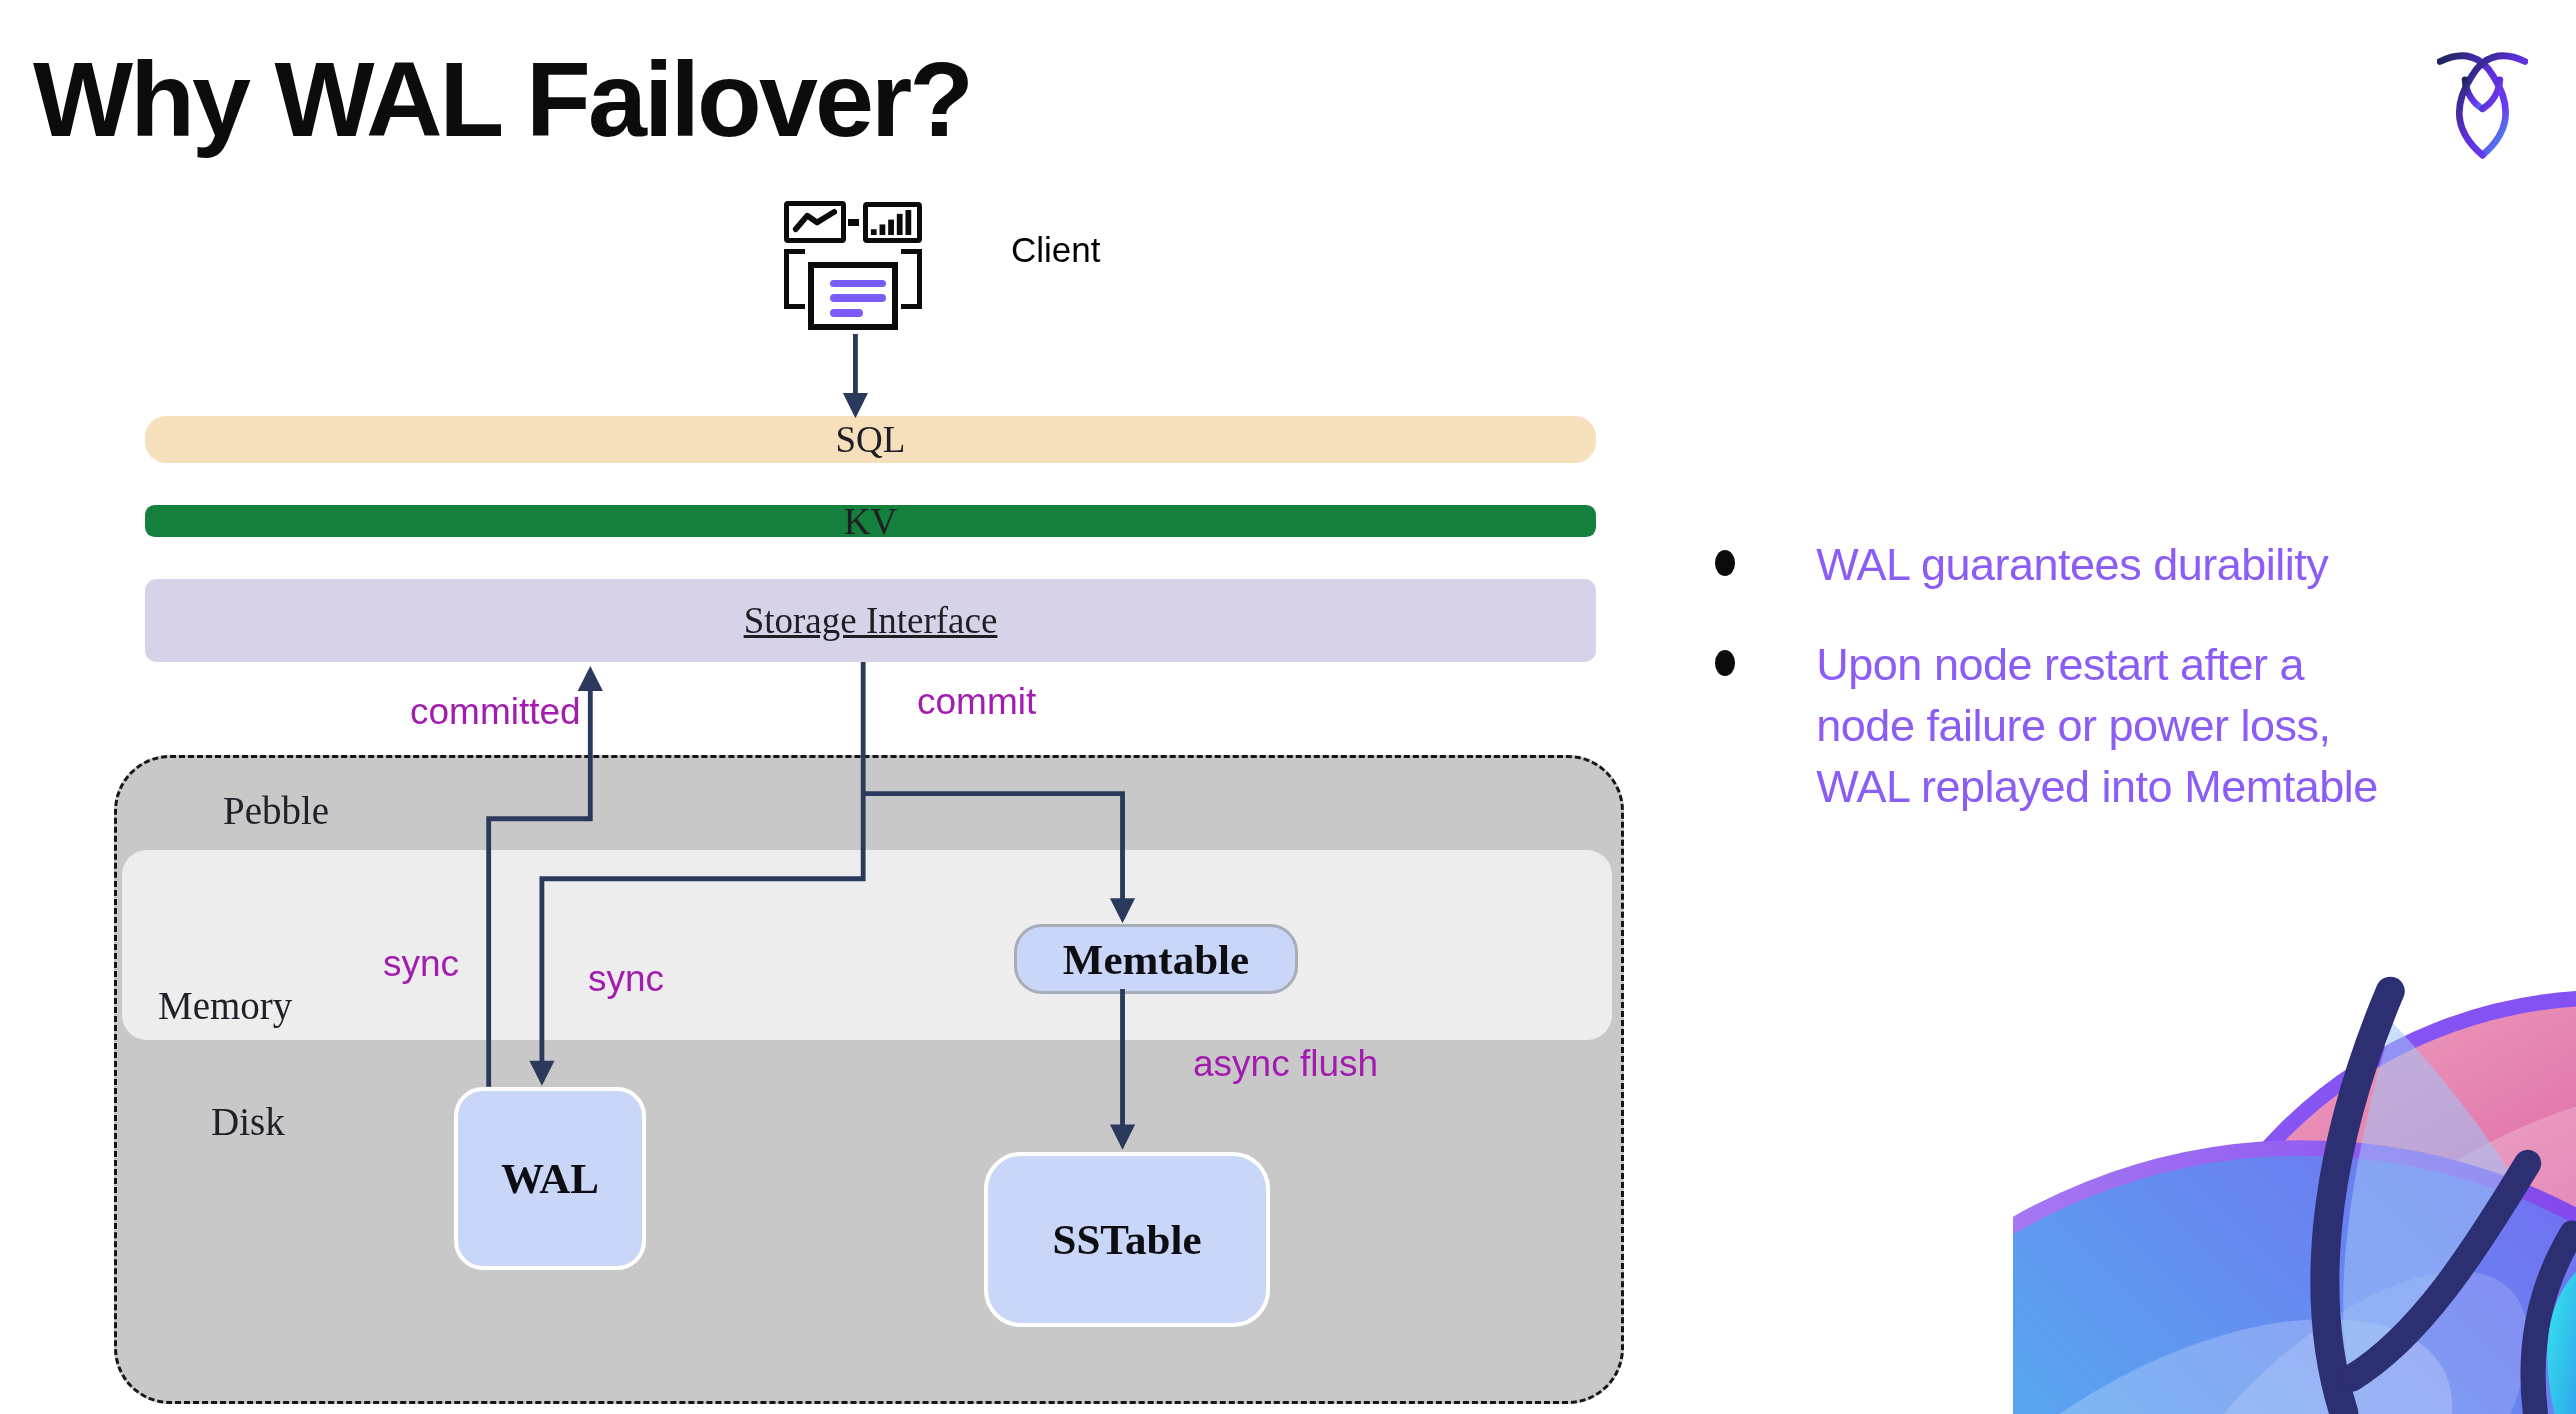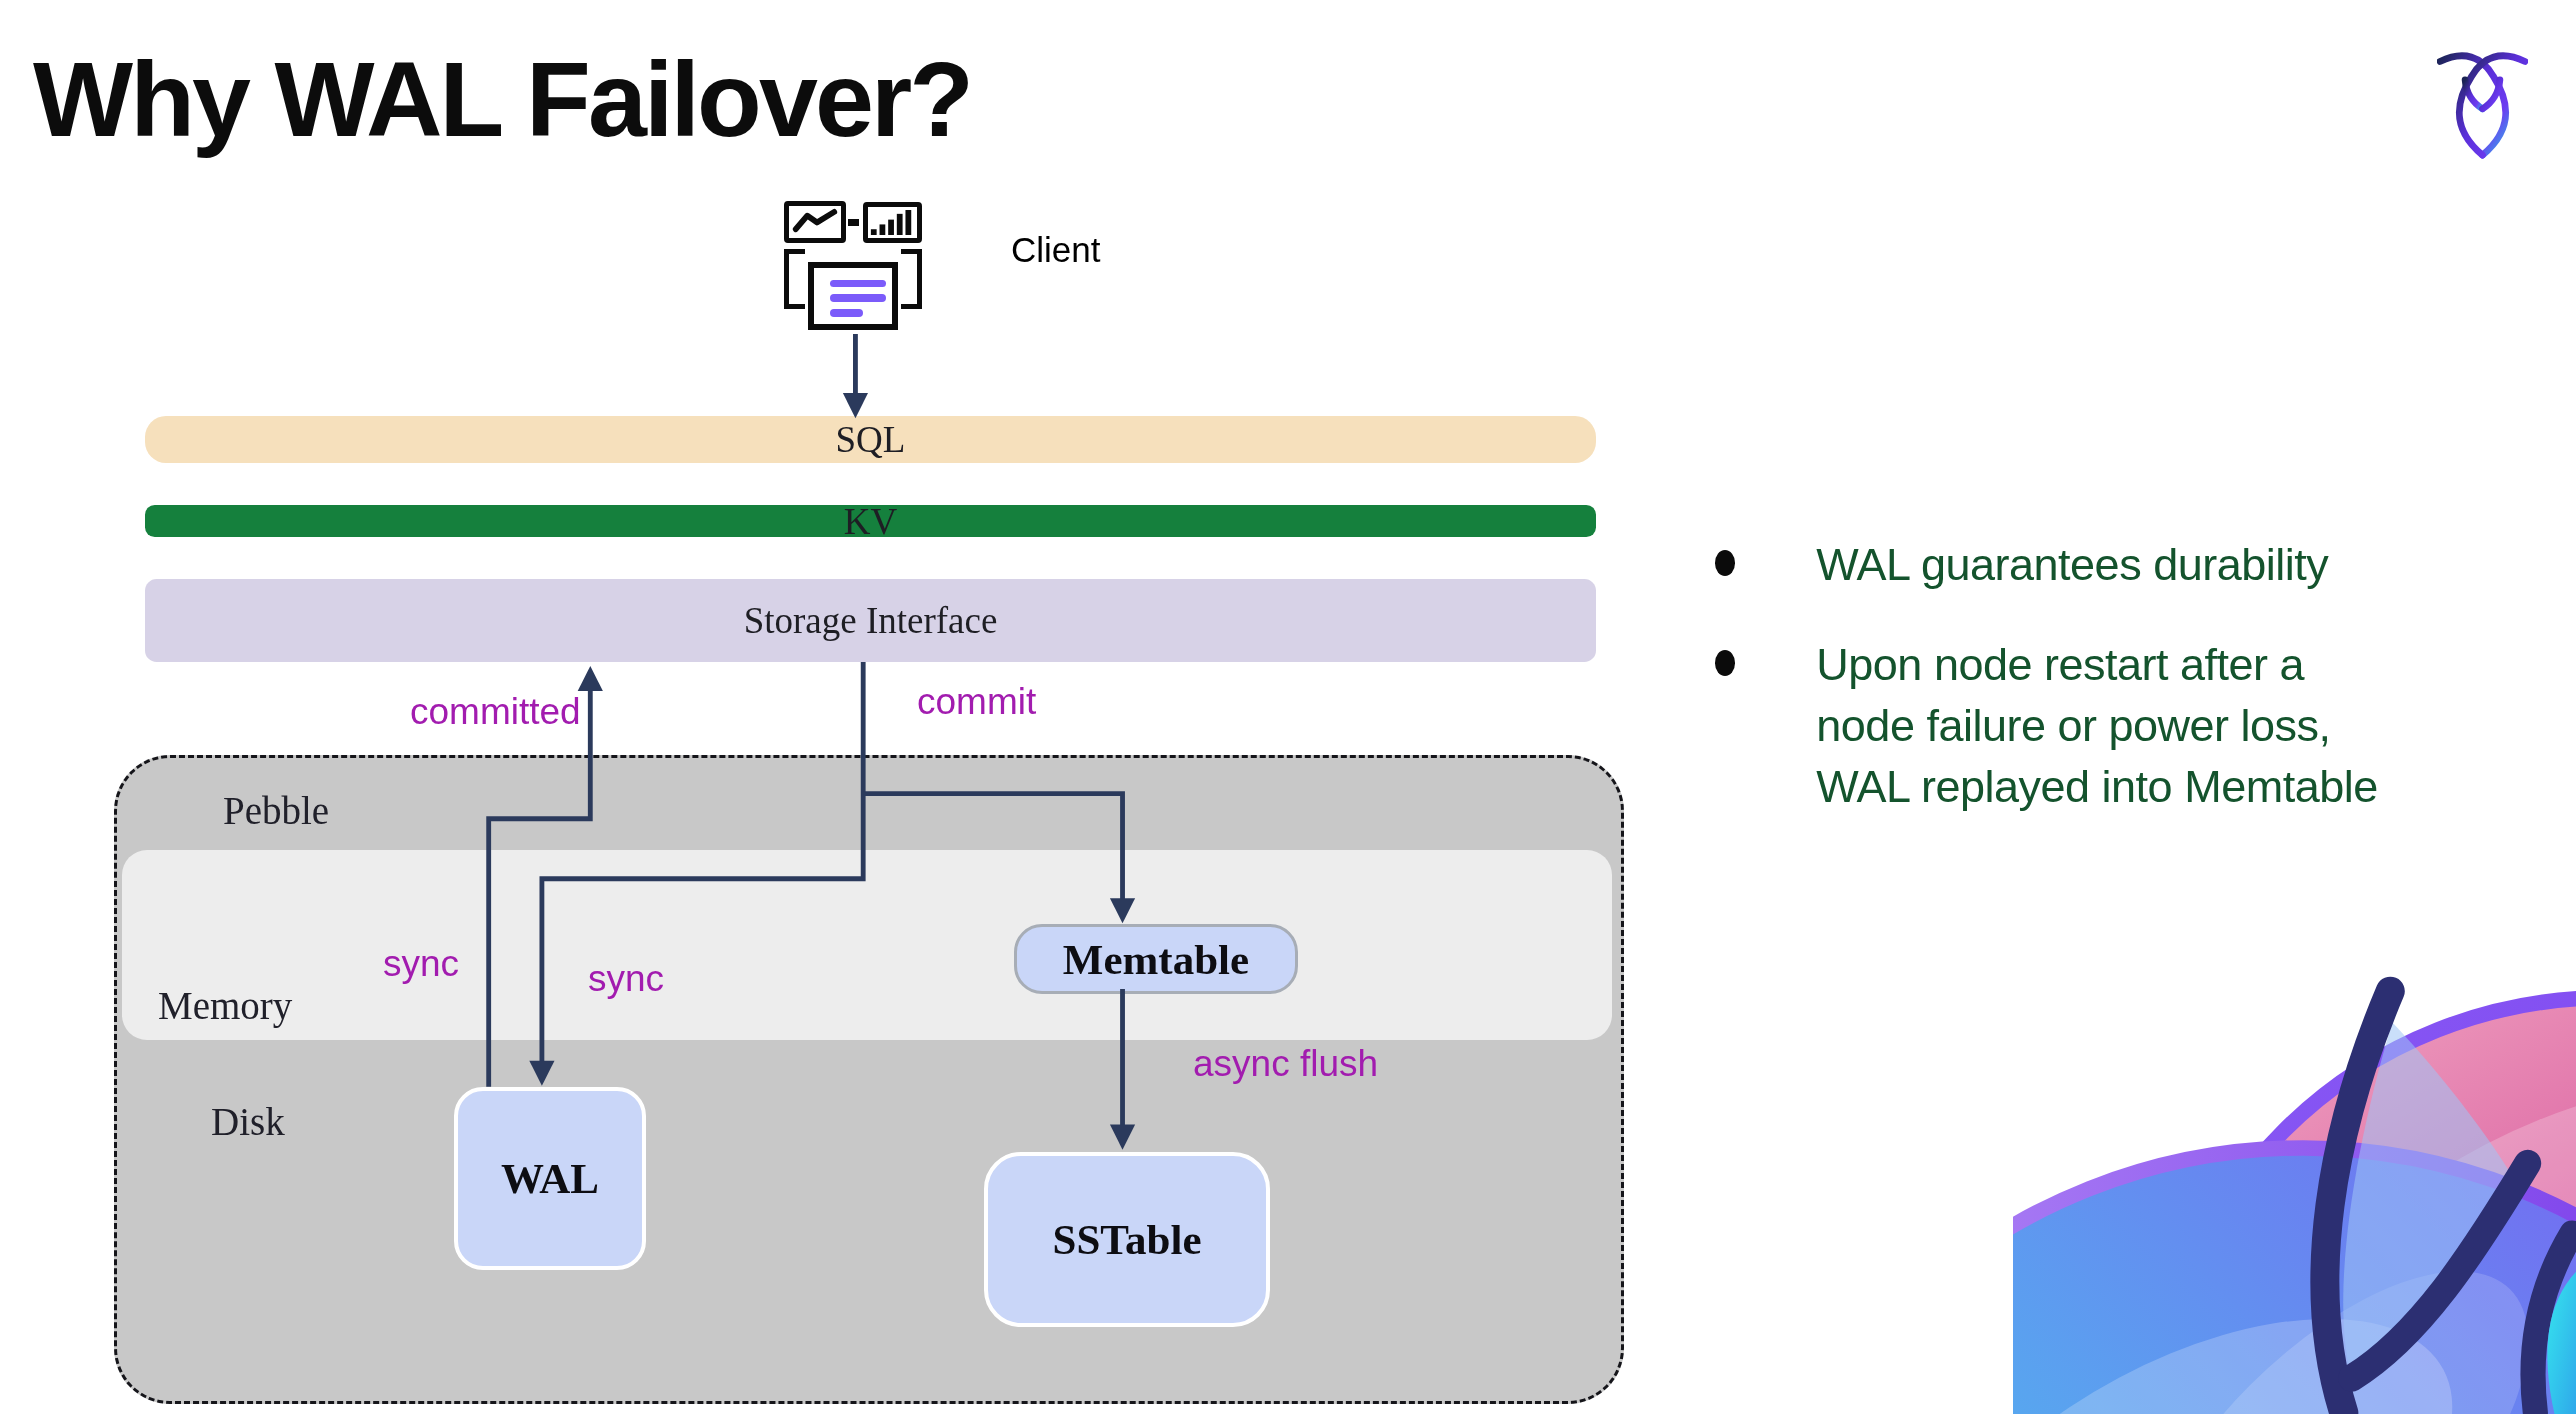--- a/index.html
+++ b/index.html
@@ -26,21 +26,21 @@
   .docline{position:absolute;height:7.7px;background:#7b5bfa;border-radius:3.9px;left:15.5px;}
   #client-label{position:absolute;left:1011px;top:230px;font-size:35px;color:#000000;}
 
   
   .bar{
     position:absolute;left:145px;width:1451px;display:flex;align-items:center;justify-content:center;
     font-family:"Liberation Serif",serif;font-size:37px;color:#1e1e24;z-index:2;
   }
   #bar-sql{top:416px;height:47px;background:#f6e0bc;border-radius:21px;}
   #bar-kv{top:505px;height:32px;background:#15803d;border-radius:9.7px;}
-  #bar-storage{top:579px;height:83px;background:#d7d2e7;border-radius:11.6px;}
+  #bar-storage{top:579px;height:83px;background:#d7d2e7;border-radius:11.6px;text-decoration:underline;}
 
   
   #pebble{
     position:absolute;left:114px;top:755px;width:1504px;height:643px;
     background:#c8c8c8;border:3.9px dashed #15151a;border-radius:56px;z-index:1;
   }
   #memory-band{position:absolute;left:122px;top:850px;width:1490px;height:190px;background:#ededed;border-radius:25px;z-index:1;}
   .region-label{position:absolute;font-family:Liberation Serif, serif;font-size:39px;color:#20202a;z-index:5;}
   #pebble-label{left:223px;top:788px;}
   #memory-label{left:158px;top:983px;}
@@ -63,21 +63,21 @@
   #lbl-committed{left:410px;top:691px;}
   #lbl-commit{left:917px;top:681px;}
   #lbl-sync1{left:383px;top:943px;}
   #lbl-sync2{left:588px;top:958px;}
   #lbl-async{left:1193px;top:1043px;}
 
   
   #bullets{position:absolute;left:1715px;top:534px;width:852px;z-index:5;}
   .bullet-row{display:flex;margin-bottom:39px;}
   .bullet-dot{width:20.3px;height:26px;border-radius:50%;background:#0b0b0b;margin-top:15.5px;flex:none;}
-  .bullet-text{margin-left:81px;font-size:45px;line-height:61px;color:#14532d;white-space:pre-line;letter-spacing:-0.5px;}
+  .bullet-text{margin-left:81px;font-size:45px;line-height:61px;color:#8b5cf6;white-space:pre-line;letter-spacing:-0.5px;}
 
   
   #logo{position:absolute;left:2437px;top:45px;width:91px;height:116px;z-index:6;}
   #artwork{position:absolute;right:0;bottom:0;width:563px;height:451px;z-index:0;}
 </style>
 </head>
 <body>
 
 <div class="slide">
 

